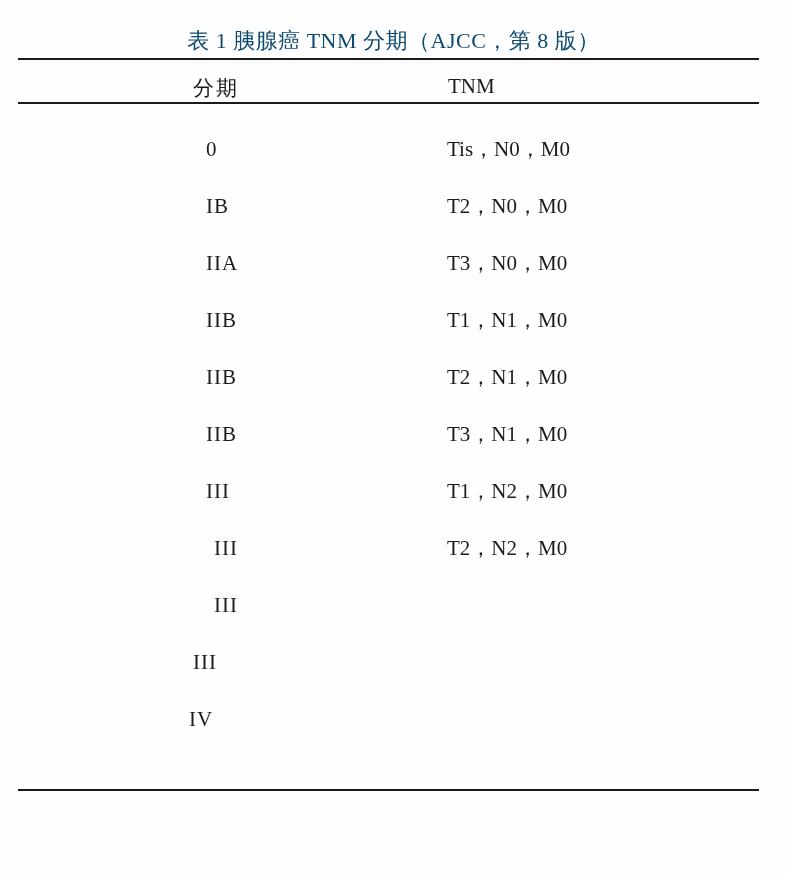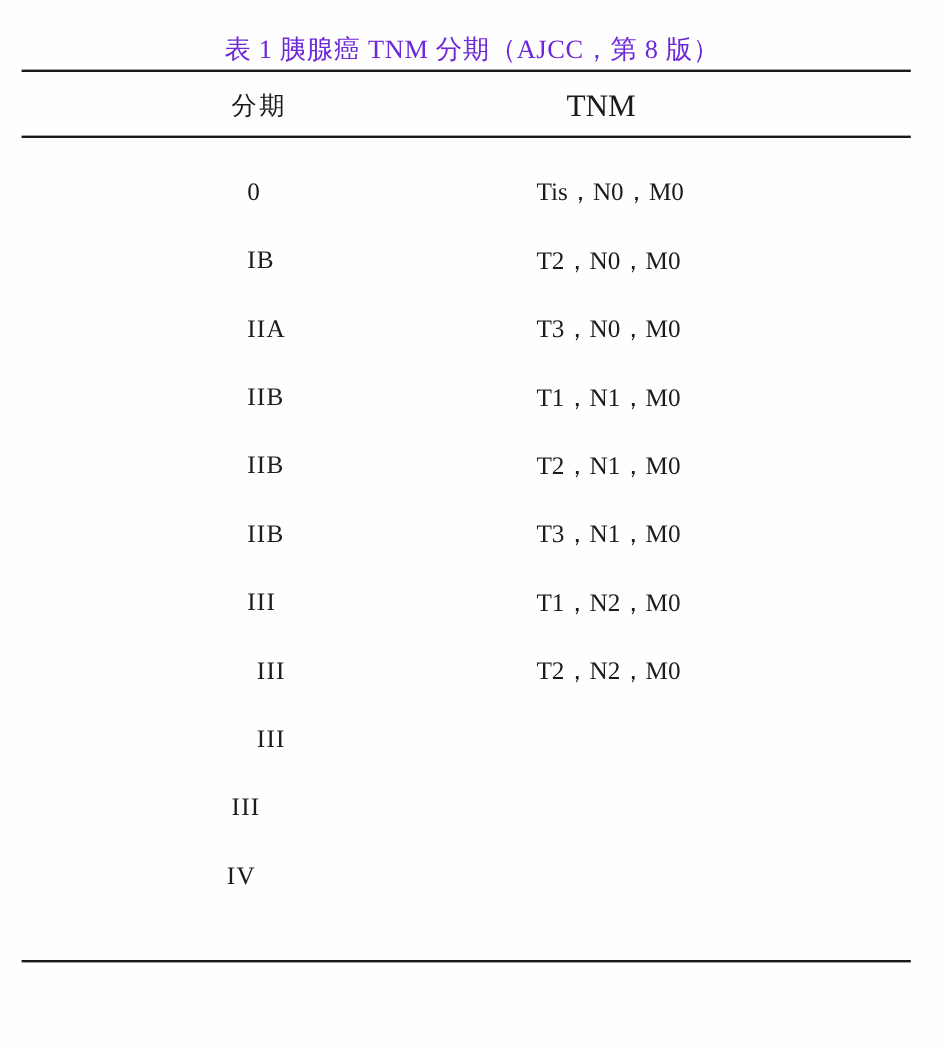--- a/index.html
+++ b/index.html
@@ -19,45 +19,45 @@
     width: 787px;
     height: 874px;
     background: #fefefe;
   }
   .title {
     padding-top: 26px;
     height: 58px;
     text-align: center;
     font-size: 22px;
     letter-spacing: 0.5px;
-    color: #6d28d9;
+    color: #0c4a6e;
   }
   .rule {
     height: 2px;
     background: #1a1a1a;
     margin-left: 18px;
     margin-right: 28px;
   }
   .header-row {
     position: relative;
-    height: 53px;
+    height: 42px;
     text-align: center;
   }
   .header-row .stage-head {
     position: absolute;
     left: 193px;
     top: 14px;
     font-size: 21px;
     letter-spacing: 2px;
   }
   .header-row .tnm-head {
     position: absolute;
-    left: 472px;
+    left: 448px;
     top: 14px;
-    font-size: 26px;
+    font-size: 21px;
   }
   .rows {
     margin-top: 16px;
   }
   .row {
     position: relative;
     height: 57px;
     font-size: 21px;
   }
   .cell {

